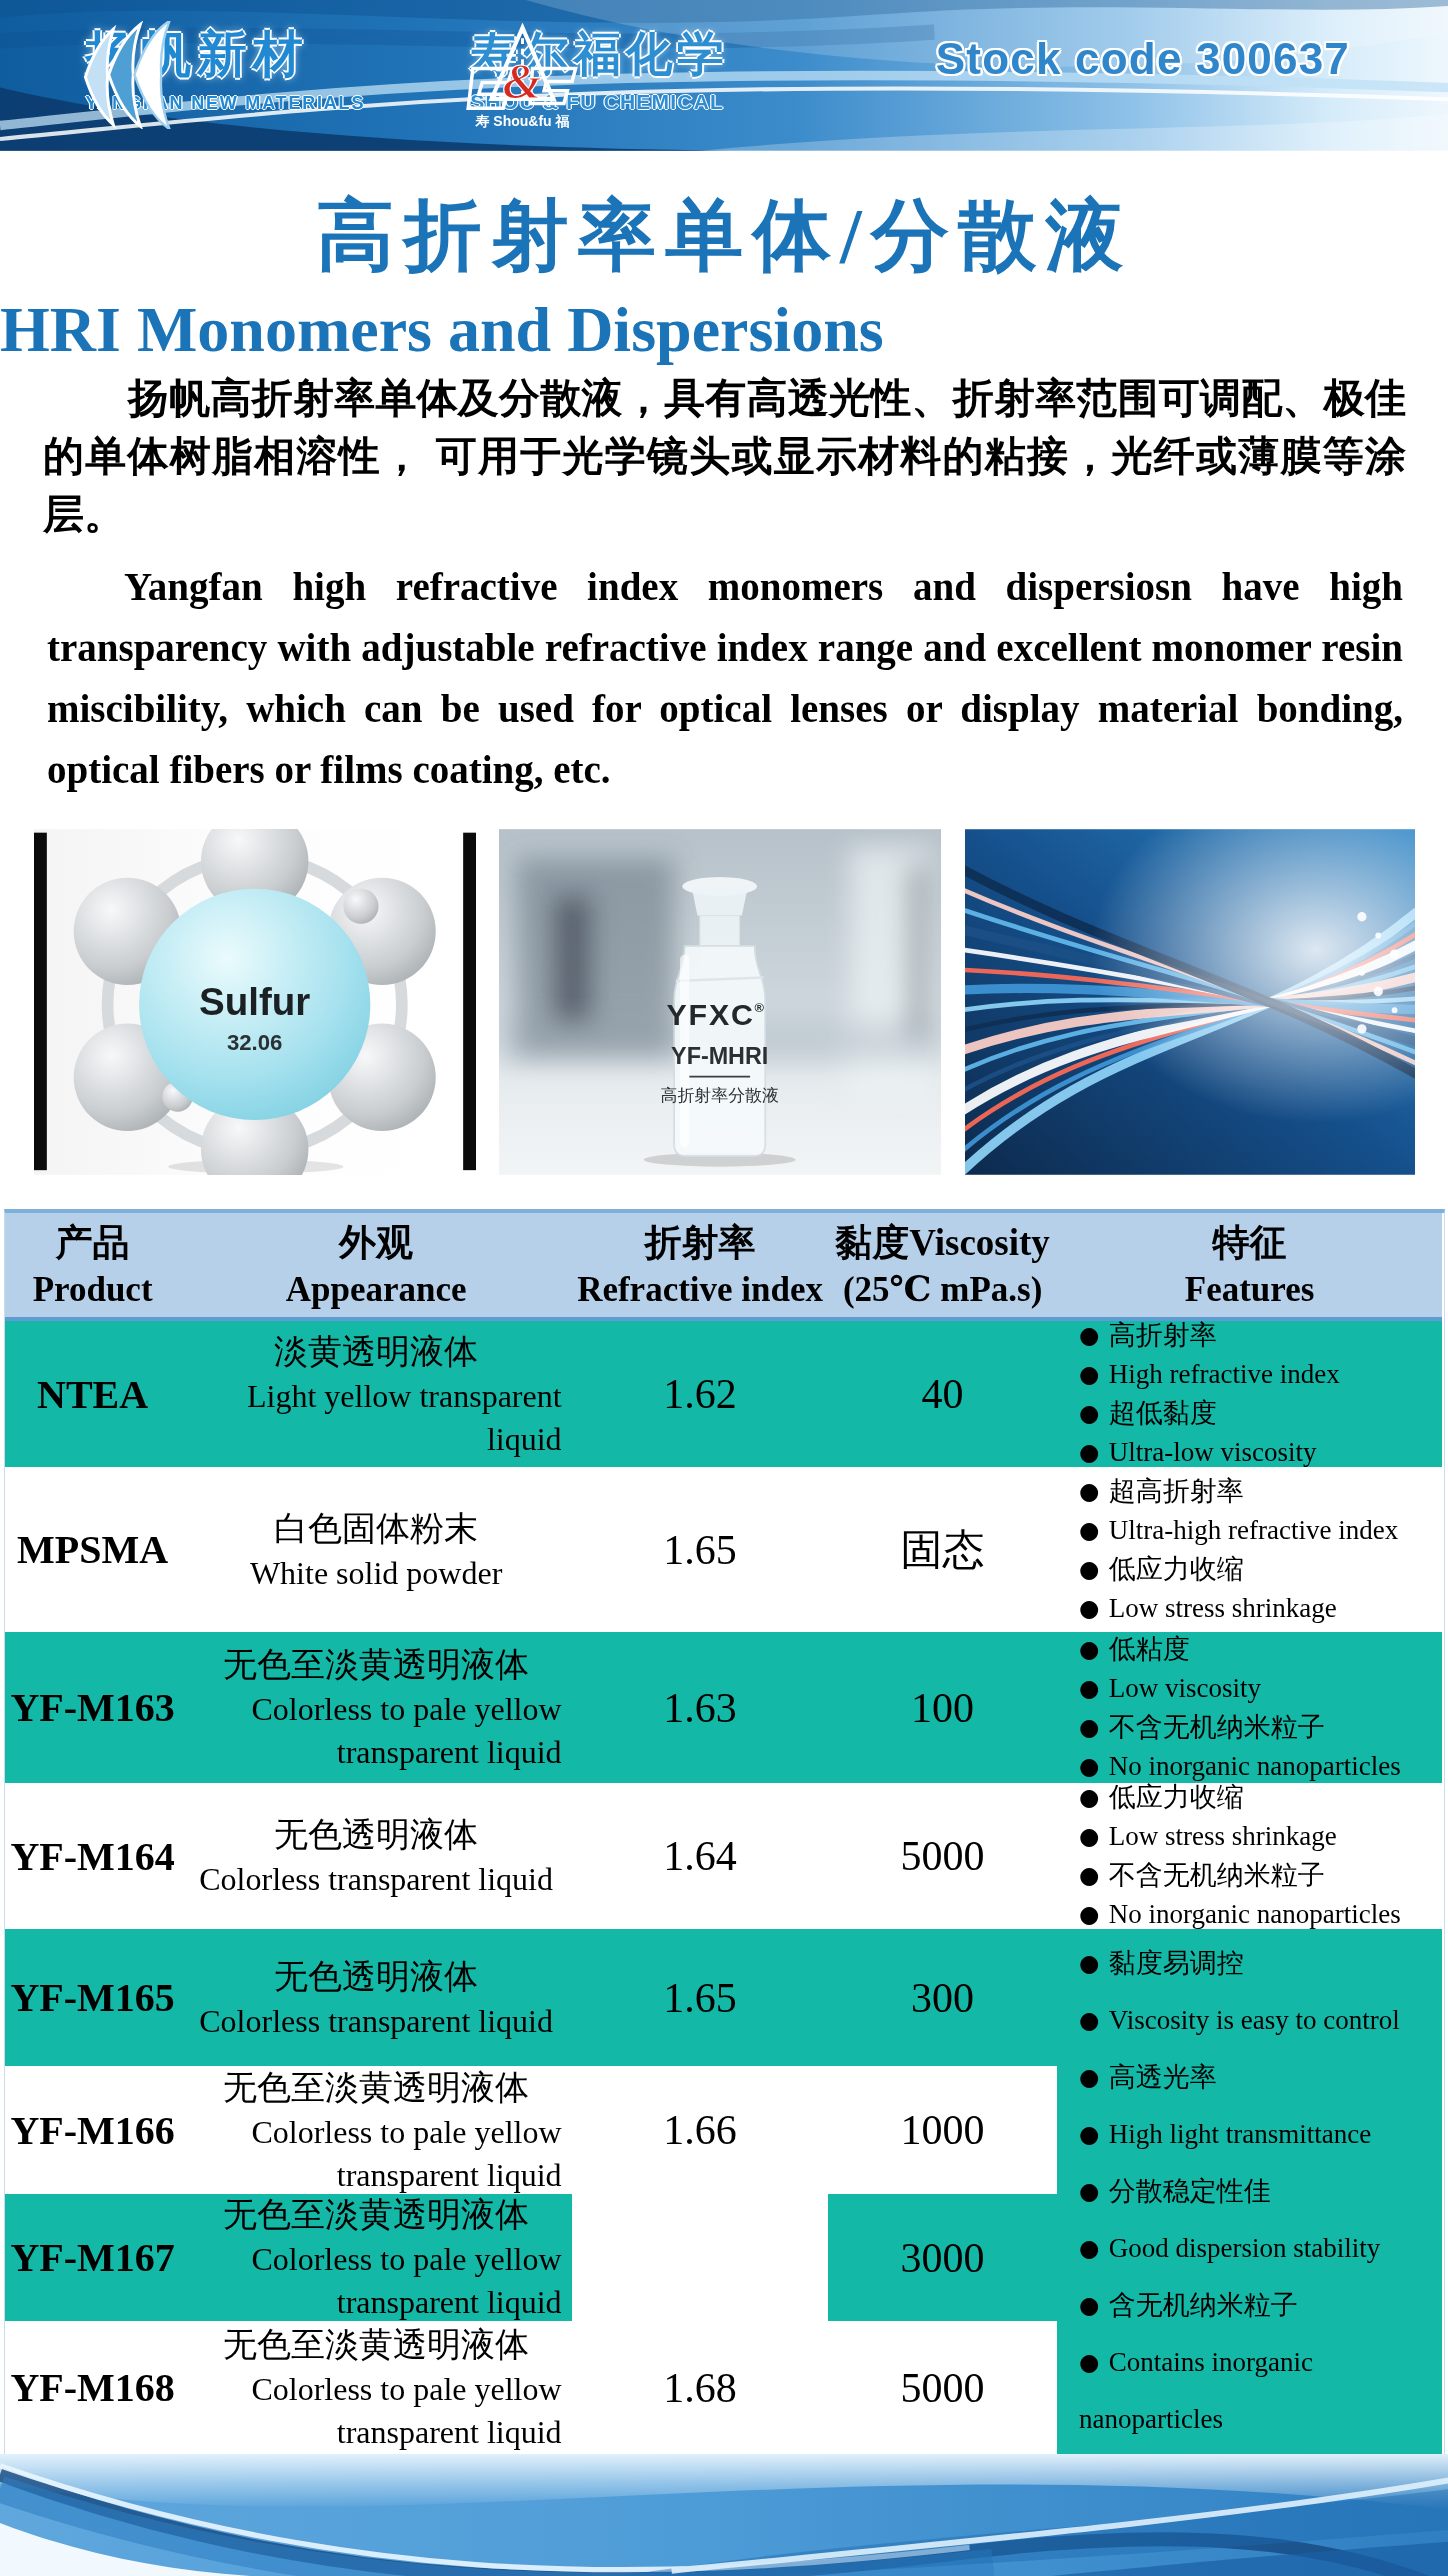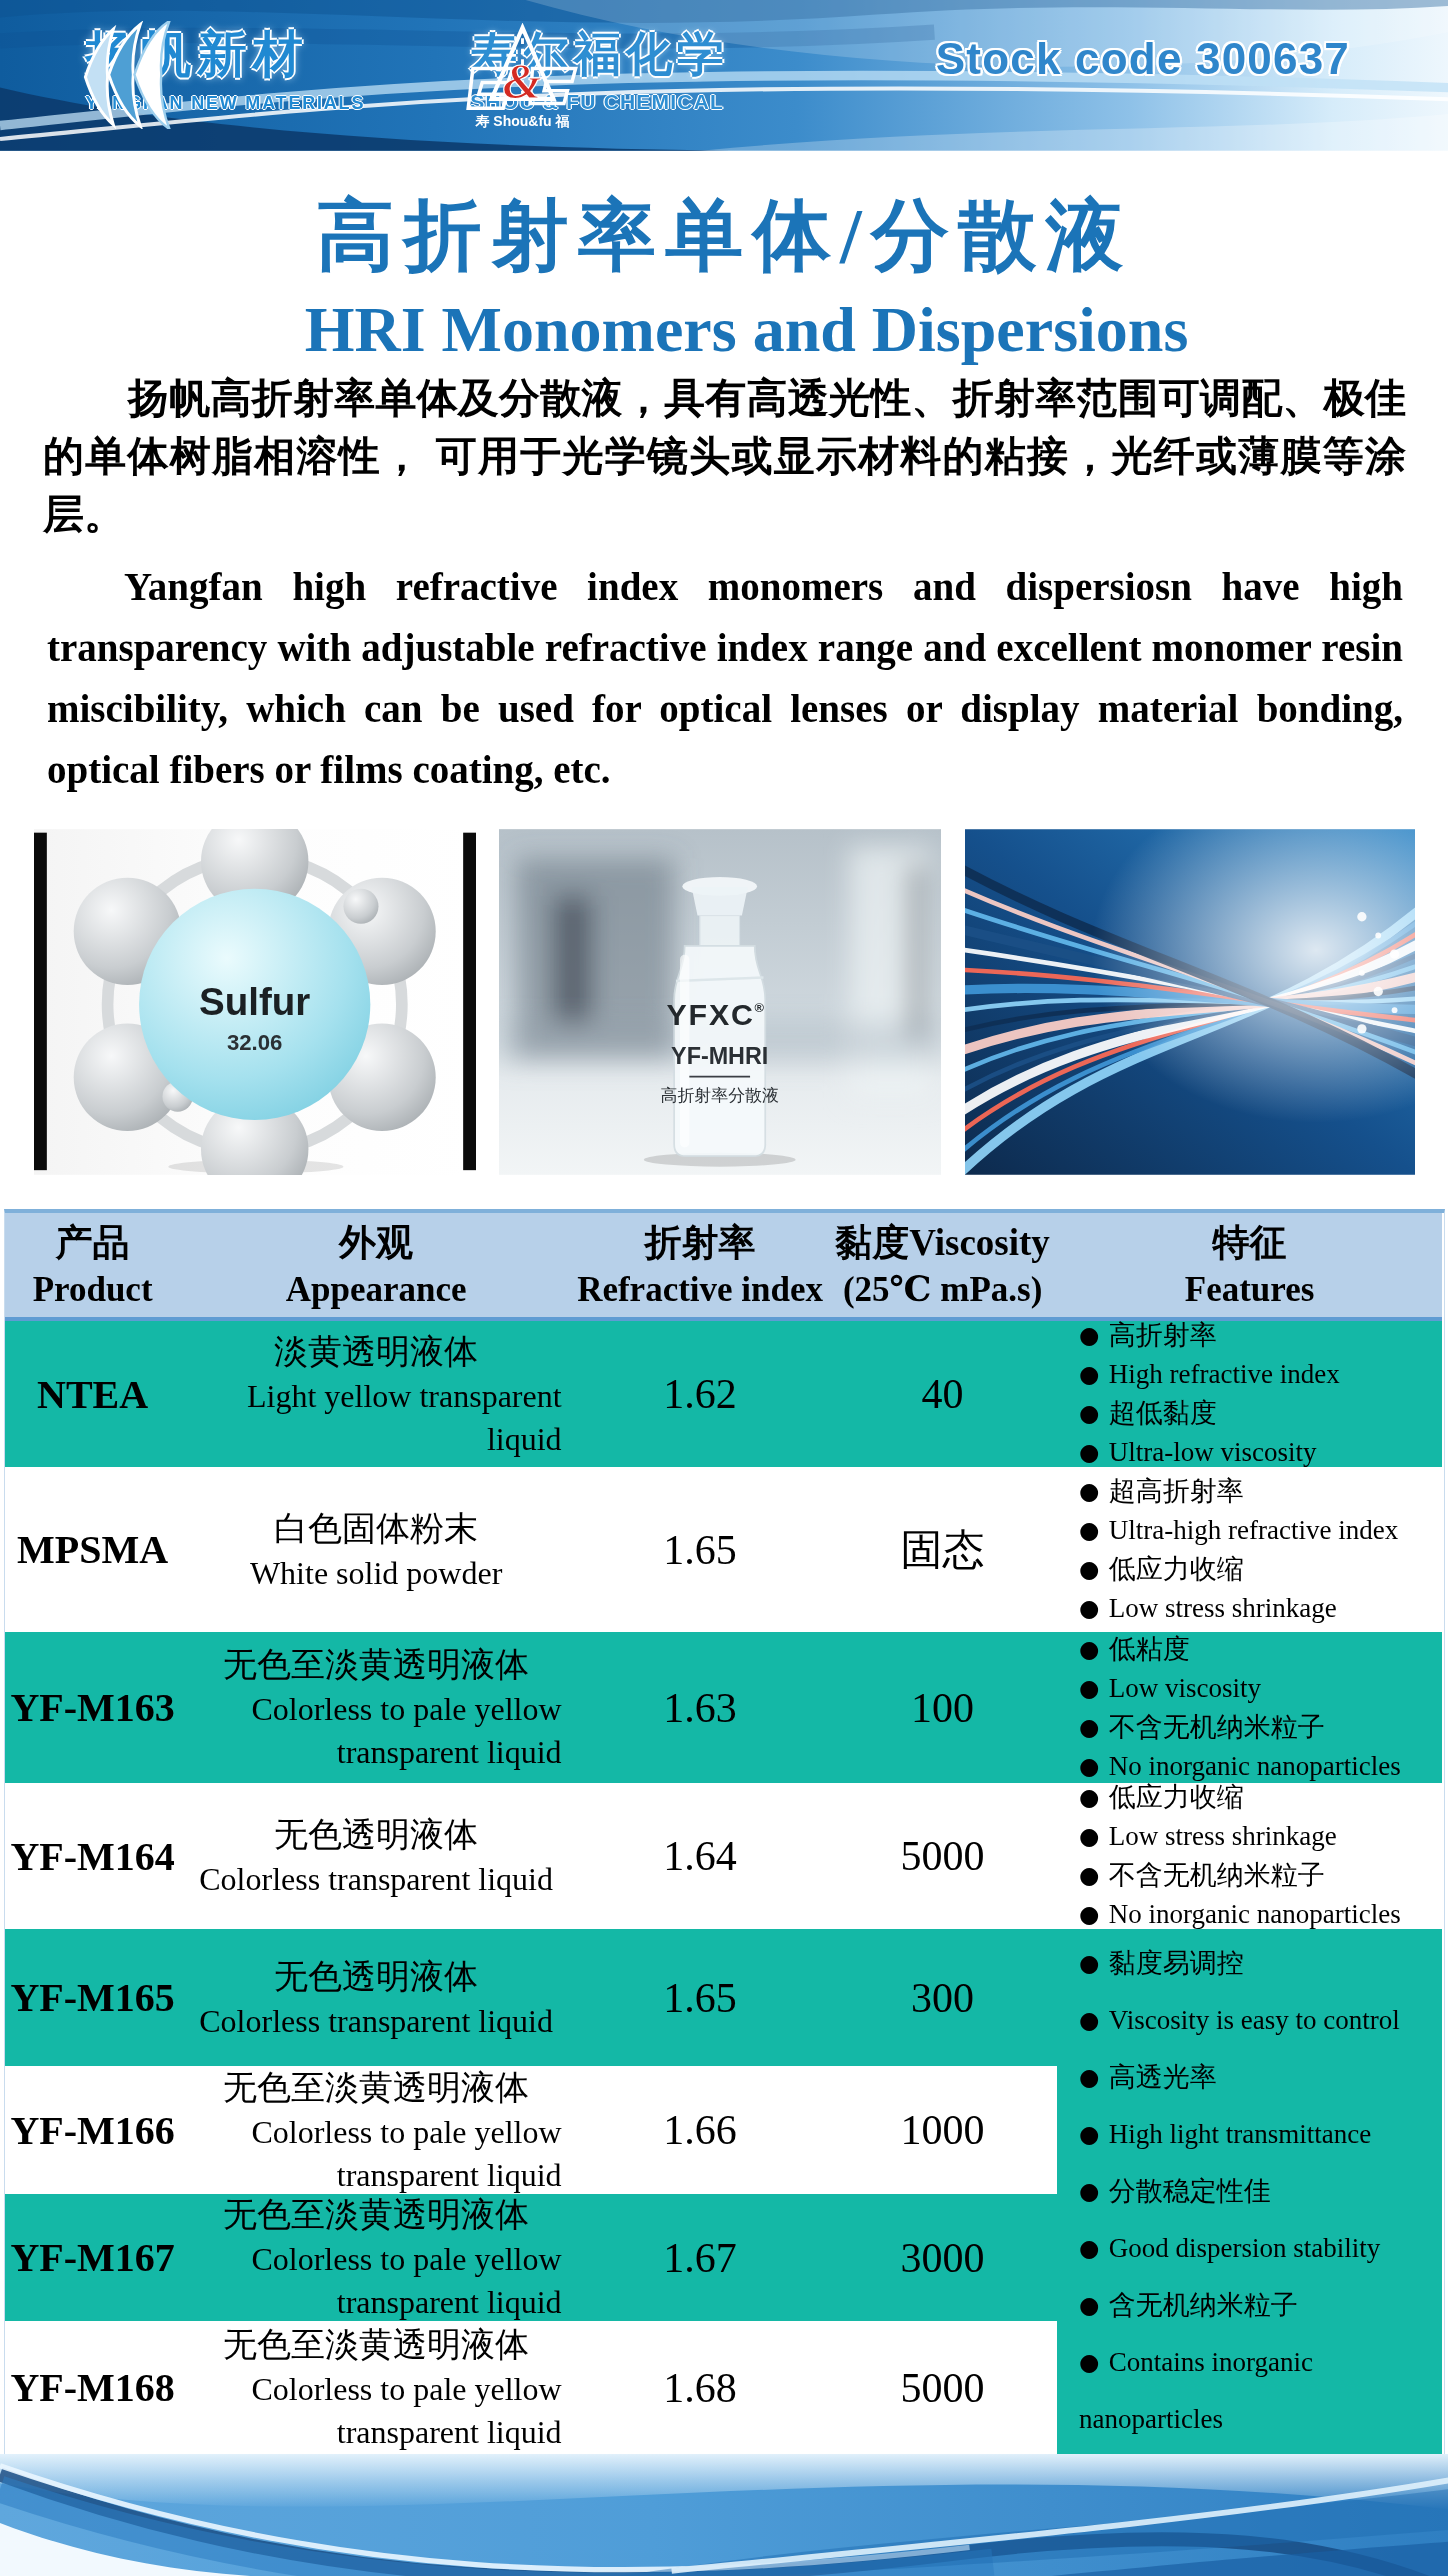--- a/index.html
+++ b/index.html
@@ -49,23 +49,22 @@
     text-shadow:-2.3px 0 #fff,2.3px 0 #fff,0 -2.3px #fff,0 2.3px #fff,-1.8px -1.8px #fff,1.8px 1.8px #fff,-1.8px 1.8px #fff,1.8px -1.8px #fff;
   }
   
   .title-cn{
     position:absolute; left:0; top:185px; width:100%;
     text-align:center; font-weight:bold; font-size:78px; line-height:1.3;
     letter-spacing:9.3px; color:#1b74b8;
   }
   .title-en{
     position:absolute; left:0; top:292px; width:100%;
-    text-align:center; font-weight:bold; font-size:64px; line-height:1.2;
+    text-align:left; font-weight:bold; font-size:64px; line-height:1.2;
     color:#1b74b8;
-    padding-left:44px;
   }
   
   .intro-cn{
     position:absolute; left:43px; top:369px; width:1363px;
     font-family:"Liberation Sans","DejaVu Sans",sans-serif; font-weight:bold;
     font-size:41px; line-height:58px; text-align:justify; text-indent:85px;
     color:#000;
   }
   .intro-en{
     position:absolute; left:47px; top:556px; width:1356px;
@@ -477,23 +476,20 @@
       <div class="cell num bg-white" style="grid-area: 7 / 4;">
         <span>1000</span>
       </div>
       <div class="cell prod bg-blue" style="grid-area: 8 / 1;">
         <span>YF-M167</span>
       </div>
       <div class="cell app bg-blue" style="grid-area: 8 / 2;">
         <span class="cn">无色至淡黄透明液体</span>
         <span class="en">Colorless to pale yellow transparent liquid</span>
       </div>
-      <div class="cell num bg-blue" style="grid-area: 8 / 3;">
-        <span>1.67</span>
-      </div>
       <div class="cell num bg-blue" style="grid-area: 8 / 4;">
         <span>3000</span>
       </div>
       <div class="cell prod bg-white" style="grid-area: 9 / 1;">
         <span>YF-M168</span>
       </div>
       <div class="cell app bg-white" style="grid-area: 9 / 2;">
         <span class="cn">无色至淡黄透明液体</span>
         <span class="en">Colorless to pale yellow transparent liquid</span>
       </div>

